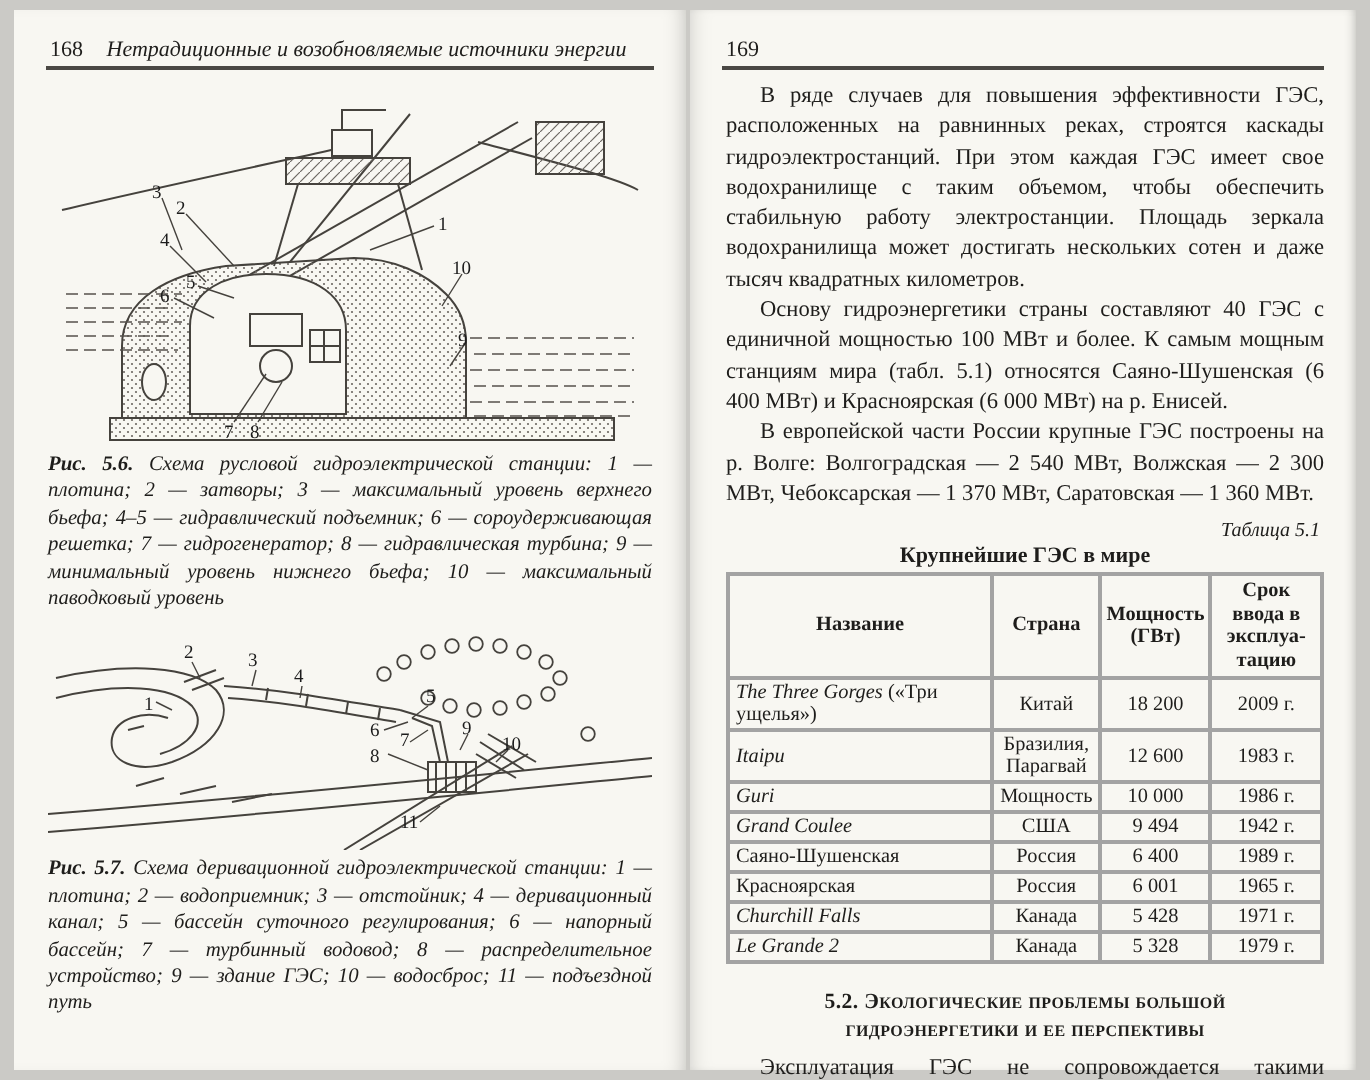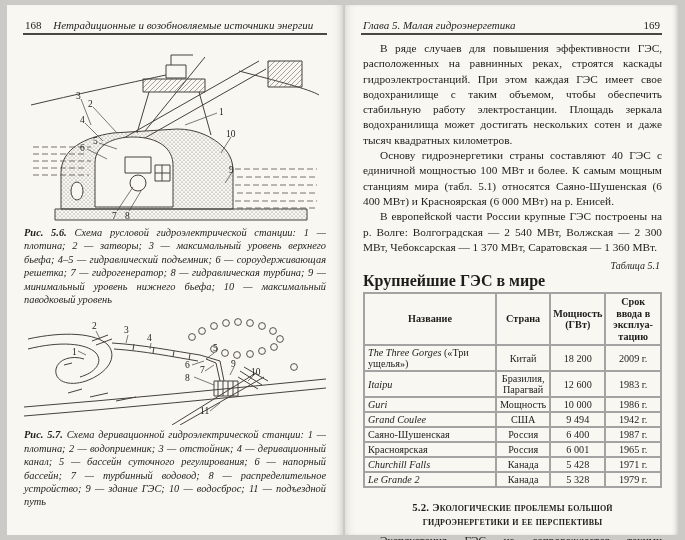--- a/index.html
+++ b/index.html
@@ -45,21 +45,21 @@
   
   .body-col{margin:6px 16px 0 18px;}
   .para{
     margin:0;text-indent:17px;text-align:justify;
     font-size:11.3px;line-height:15.3px;
   }
   .table-ref{
     margin:5px 2px 1px 0;text-align:right;font-style:italic;font-size:10px;
   }
   .table-title{
-    font-weight:bold;font-size:16px;margin:0 0 2px 0;
+    text-align:center;font-weight:bold;font-size:11px;margin:0 0 2px 0;
   }
   table.gestable{
     width:100%;border-collapse:collapse;font-size:10.2px;
   }
   table.gestable th,table.gestable td{
     border:2px solid #a3a3a3;padding:1px 3px;vertical-align:middle;
   }
   table.gestable th{font-weight:bold;text-align:center;line-height:11.5px;padding:2px 2px;}
   td.c-name{text-align:left;padding-left:5px;}
   td.c-country,td.c-power,td.c-year{text-align:center;}
@@ -238,21 +238,20 @@
       <text class="callout" x="227" y="60">10</text>
       <text class="callout" x="176" y="99">11</text>
     </g>
   </svg>
 
   <p class="caption"><b class="fig-label">Рис. 5.7.</b> <span>Схема деривационной гидроэлектрической станции:</span> <span>1 — плотина; 2 — водоприемник; 3 — отстойник; 4 — деривационный канал; 5 — бассейн суточного регулирования; 6 — напорный бассейн; 7 — турбинный водовод; 8 — распределительное устройство; 9 — здание ГЭС; 10 — водосброс; 11 — подъездной путь</span></p>
 </div>
 
 <div class="page page-right">
   <div class="runhead">
-    <span class="rh-title">Глава 5. Малая гидроэнергетика</span>
     <span class="rh-num">169</span>
   </div>
 
   <div class="body-col">
     <p class="para">В ряде случаев для повышения эффективности ГЭС, расположенных на равнинных реках, строятся каскады гидроэлектростанций. При этом каждая ГЭС имеет свое водохранилище с таким объемом, чтобы обеспечить стабильную работу электростанции. Площадь зеркала водохранилища может достигать нескольких сотен и даже тысяч квадратных километров.</p>
     <p class="para">Основу гидроэнергетики страны составляют 40 ГЭС с единичной мощностью 100 МВт и более. К самым мощным станциям мира (табл. 5.1) относятся Саяно-Шушенская (6 400 МВт) и Красноярская (6 000 МВт) на р. Енисей.</p>
     <p class="para">В европейской части России крупные ГЭС построены на р. Волге: Волгоградская — 2 540 МВт, Волжская — 2 300 МВт, Чебоксарская — 1 370 МВт, Саратовская — 1 360 МВт.</p>
 
     <div class="table-ref">Таблица 5.1</div>
     <div class="table-title">Крупнейшие ГЭС в мире</div>
@@ -294,21 +293,21 @@
         <tr class="latin">
           <td class="c-name"><span class="nm">Grand Coulee</span><span></span></td>
           <td class="c-country">США</td>
           <td class="c-power">9 494</td>
           <td class="c-year">1942 г.</td>
         </tr>
         <tr>
           <td class="c-name"><span class="nm">Саяно-Шушенская</span><span></span></td>
           <td class="c-country">Россия</td>
           <td class="c-power">6 400</td>
-          <td class="c-year">1987 г.</td>
+          <td class="c-year">1989 г.</td>
         </tr>
         <tr>
           <td class="c-name"><span class="nm">Красноярская</span><span></span></td>
           <td class="c-country">Россия</td>
           <td class="c-power">6 001</td>
           <td class="c-year">1965 г.</td>
         </tr>
         <tr class="latin">
           <td class="c-name"><span class="nm">Churchill Falls</span><span></span></td>
           <td class="c-country">Канада</td>

